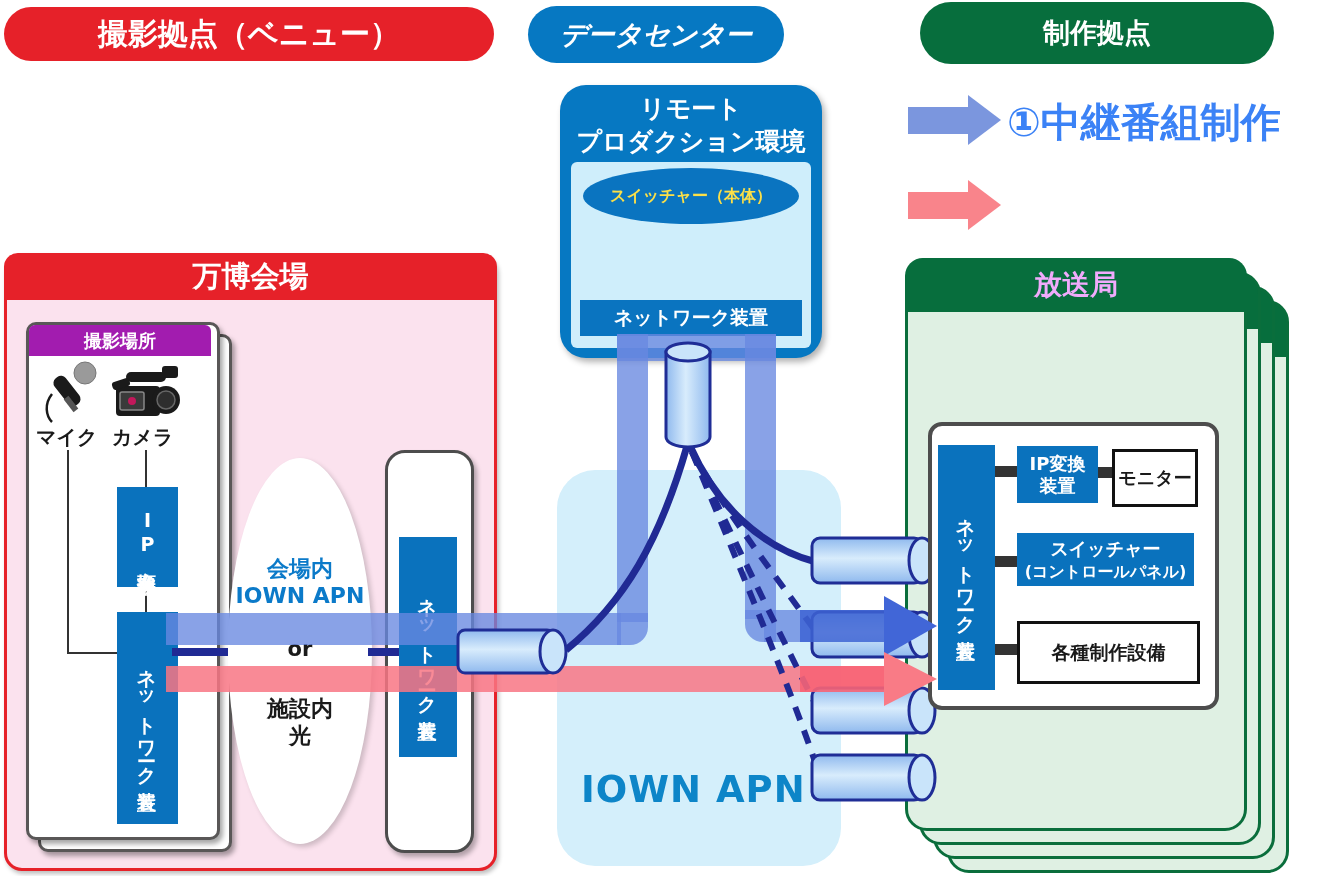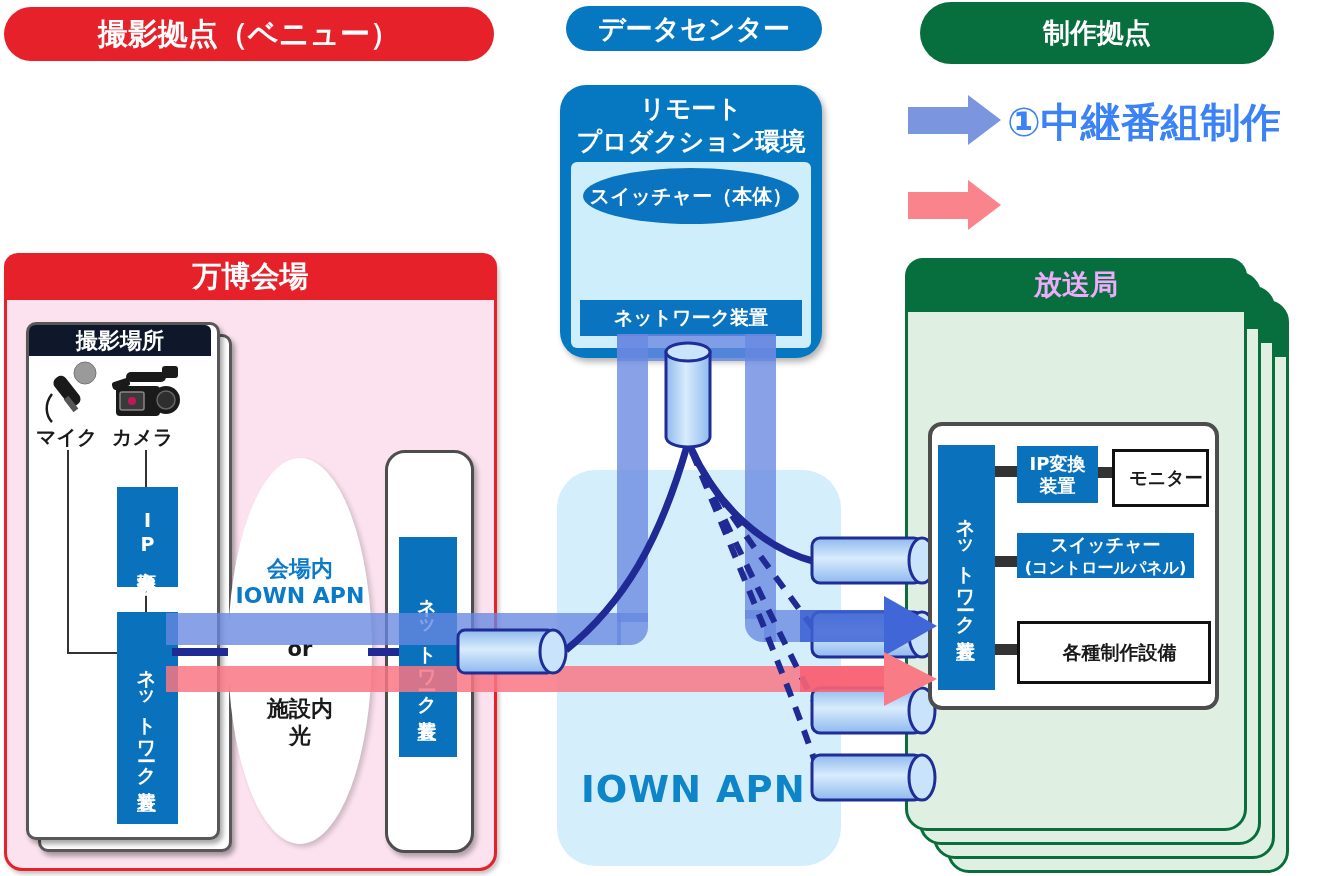--- a/index.html
+++ b/index.html
@@ -11,58 +11,58 @@
   .pill.blue{background:#0678c2;}
   .pill.green{background:#076e3d;}
   .legend-label{color:#3b82f6;font-size:40px;font-weight:600;white-space:nowrap;}
   .arrow-body{position:absolute;}
   .arrow-head{position:absolute;width:0;height:0;}
   
   .venue-box{background:#fbe2ee;border:3px solid #e62129;border-radius:18px;box-shadow:2px 3px 4px rgba(0,0,0,0.25);}
   .venue-header{background:#e62129;border-radius:14px 14px 0 0;color:#fff;font-weight:bold;font-size:29px;display:flex;align-items:center;justify-content:center;}
   
   .shoot-card{background:#ffffff;border:3px solid #595757;border-radius:10px;box-shadow:3px 4px 5px rgba(0,0,0,0.35);}
-  .shoot-header{background:#0f172a;border-radius:6px 6px 0 0;color:#fff;font-weight:bold;font-size:22px;display:flex;align-items:center;justify-content:center;}
+  .shoot-header{background:#a21caf;border-radius:6px 6px 0 0;color:#fff;font-weight:bold;font-size:18px;display:flex;align-items:center;justify-content:center;}
   .dev-v{background:#0a72bd;color:#fff;display:flex;align-items:center;justify-content:center;
          writing-mode:vertical-rl;text-orientation:upright;font-size:19px;font-weight:bold;letter-spacing:2px;}
   .icon-label{color:#1a1a1a;font-size:20px;font-weight:600;white-space:nowrap;}
   
   .white-ellipse{background:#ffffff;border-radius:50%;box-shadow:3px 3px 5px rgba(0,0,0,0.18);}
   .ell-text{width:144px;text-align:center;font-weight:bold;}
   
   .edge-box{background:#ffffff;border:3px solid #4d4d4d;border-radius:20px;box-shadow:3px 4px 5px rgba(0,0,0,0.3);}
   
   .rp-box{background:#0678c2;border-radius:26px;box-shadow:3px 4px 6px rgba(0,0,0,0.3);}
   .rp-title{color:#fff;font-weight:bold;font-size:25px;line-height:33px;text-align:center;width:100%;}
   .rp-inner{background:#cfeefb;border-radius:6px;}
-  .rp-ell{background:#0a74c0;border-radius:50%;color:#ffffff;font-weight:bold;font-size:20px;display:flex;align-items:center;justify-content:center;}
+  .rp-ell{background:#0a74c0;border-radius:50%;color:#fde047;font-weight:bold;font-size:16px;display:flex;align-items:center;justify-content:center;}
   .rp-rect{background:#0a74c0;color:#fff;font-weight:bold;font-size:19px;display:flex;align-items:center;justify-content:center;}
   
   .iown-panel{background:#d4effb;border-radius:38px;}
   .iown-label{color:#0d85c8;font-weight:bold;font-size:37px;letter-spacing:1px;}
   
   .band-blue{background:rgba(104,136,224,0.78);}
   .band-red{background:rgba(248,118,132,0.85);}
   .navy-seg{background:#202a94;}
   
   .bc-page{background:linear-gradient(#076e3d 0 54px,#dff0e3 54px);border:3px solid #0a6e3c;border-radius:22px;}
   .bc-box{background:#dff0e3;border:3px solid #0a6e3c;border-radius:22px;}
   .bc-header{background:#076e3d;border-radius:18px 18px 0 0;color:#f0abfc;font-weight:bold;font-size:28px;display:flex;align-items:center;justify-content:center;}
   .bc-white{background:#ffffff;border:4px solid #4d4d4d;border-radius:14px;}
   .bc-dev{background:#0a72bd;color:#fff;font-weight:bold;display:flex;flex-direction:column;align-items:center;justify-content:center;text-align:center;}
-  .bc-plain{background:#ffffff;border:3px solid #111111;color:#1a1a1a;font-weight:600;display:flex;align-items:center;justify-content:center;text-align:right;padding-left:11px;}
+  .bc-plain{background:#ffffff;border:3px solid #111111;color:#1a1a1a;font-weight:600;display:flex;align-items:center;justify-content:center;text-align:right;}
   .line-black{background:#333;}
 </style>
 </head>
 <body>
 
 <div id="canvas">
 
   <div class="abs pill red" style="left:4px;top:7px;width:490px;height:54px;font-size:30px;">撮影拠点（ベニュー）</div>
-  <div class="abs pill blue" style="left:566px;top:6px;width:256px;height:45px;font-size:27px;">データセンター</div>
+  <div class="abs pill blue" style="left:528px;top:6px;width:256px;height:57px;font-size:27px;font-style:italic;">データセンター</div>
   <div class="abs pill green" style="left:920px;top:2px;width:354px;height:62px;font-size:27px;">制作拠点</div>
 
   <div class="abs arrow-body band-blue" style="left:908px;top:107px;width:62px;height:27px;background:#7b96de;"></div>
   <div class="abs arrow-head" style="left:968px;top:95px;border-top:25px solid transparent;border-bottom:25px solid transparent;border-left:33px solid #7b96de;"></div>
   <div class="abs legend-label" style="left:1007px;top:95px;">①中継番組制作</div>
 
   <div class="abs arrow-body" style="left:908px;top:192px;width:62px;height:27px;background:#f9848b;"></div>
   <div class="abs arrow-head" style="left:968px;top:180px;border-top:25px solid transparent;border-bottom:25px solid transparent;border-left:33px solid #f9848b;"></div>
 
   <div class="abs venue-box" style="left:4px;top:253px;width:487px;height:612px;"></div>
@@ -192,21 +192,21 @@
   <div class="abs line-black" style="left:995px;top:466px;width:22px;height:11px;"></div>
   <div class="abs line-black" style="left:1097px;top:467px;width:16px;height:11px;"></div>
   <div class="abs line-black" style="left:995px;top:556px;width:22px;height:11px;"></div>
   <div class="abs line-black" style="left:995px;top:644px;width:22px;height:11px;"></div>
 
   <div class="abs bc-dev" style="left:1017px;top:446px;width:81px;height:57px;font-size:18px;line-height:22px;">
     <span>IP変換</span>
     <span>装置</span>
   </div>
   <div class="abs bc-plain" style="left:1112px;top:449px;width:80px;height:52px;font-size:18px;">モニター</div>
-  <div class="abs bc-dev" style="left:1017px;top:533px;width:177px;height:45px;font-size:18px;line-height:23px;">
+  <div class="abs bc-dev" style="left:1017px;top:533px;width:177px;height:53px;font-size:18px;line-height:23px;">
     <span>スイッチャー</span>
     <span style="font-size:16px;">(コントロールパネル)</span>
   </div>
   <div class="abs bc-plain" style="left:1017px;top:621px;width:177px;height:57px;font-size:19px;">各種制作設備</div>
 
   <div class="abs" style="left:800px;top:610px;width:88px;height:32px;background:rgba(62,100,212,0.85);"></div>
   <div class="abs arrow-head" style="left:884px;top:596px;border-top:30px solid transparent;border-bottom:30px solid transparent;border-left:53px solid #4166d7;"></div>
   <div class="abs" style="left:800px;top:666px;width:88px;height:26px;background:rgba(247,100,118,0.9);"></div>
   <div class="abs arrow-head" style="left:884px;top:652px;border-top:27px solid transparent;border-bottom:27px solid transparent;border-left:53px solid #f97b86;"></div>
 

